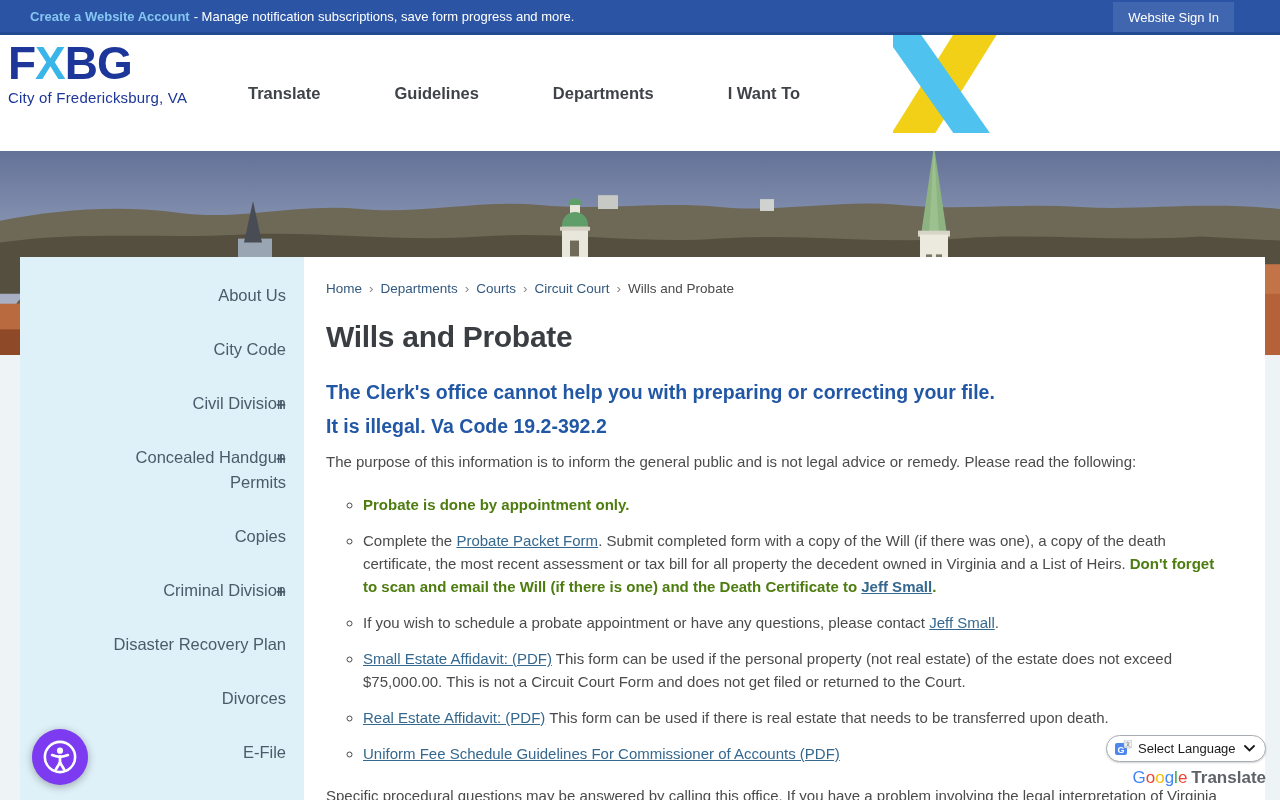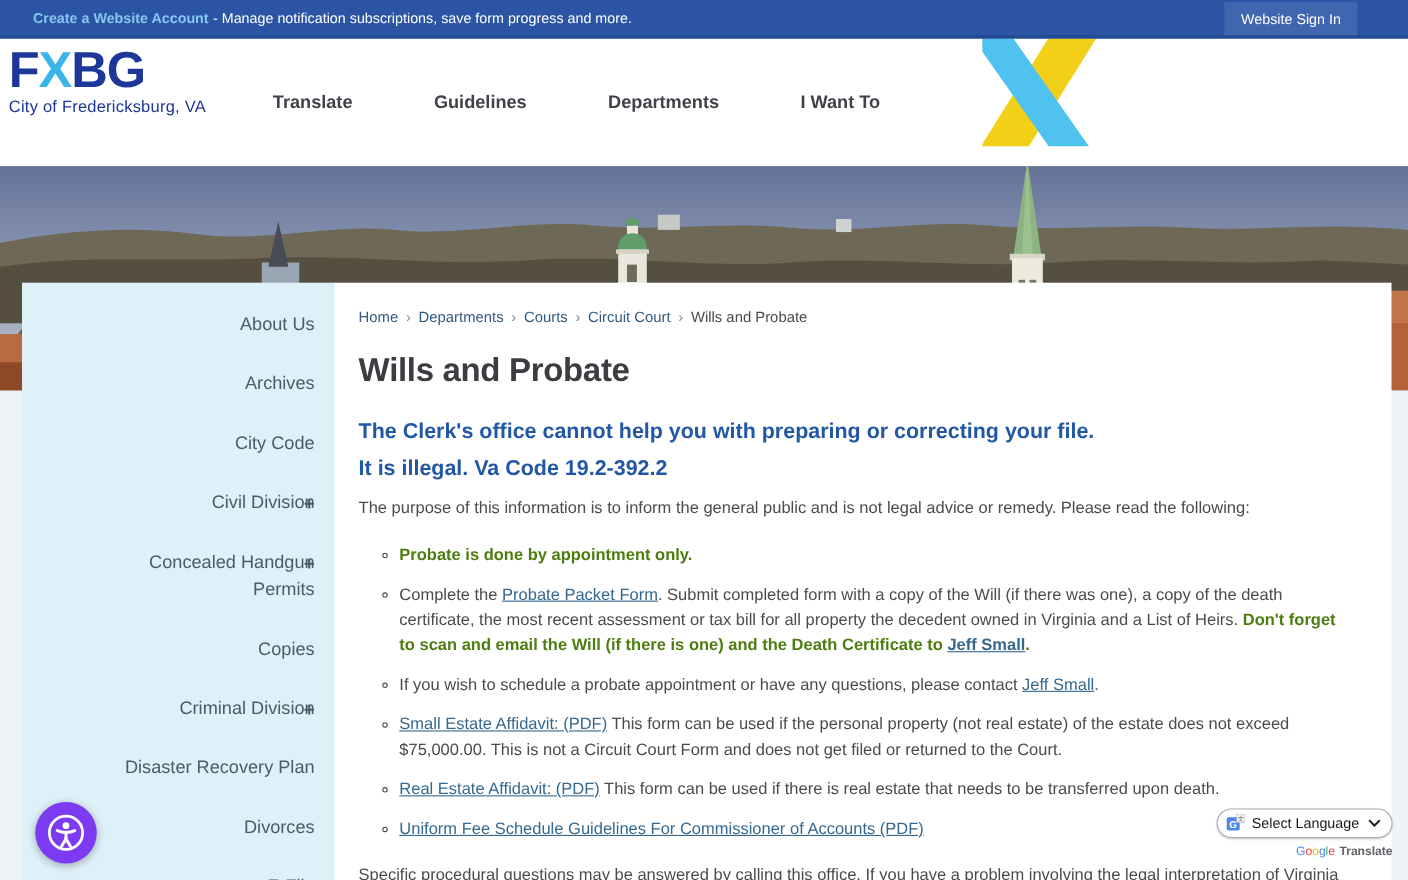--- a/index.html
+++ b/index.html
@@ -73,21 +73,21 @@
   .probate-list { margin-top:20px; padding-left:37px; list-style:circle; }
   .probate-list li { font-size:15px; color:#4b4b4d; line-height:23px; margin-bottom:13px; max-width:860px; }
   .seg-bold { font-weight:700; color:#4d7c0f; }
   .seg-link { color:#35688f; text-decoration:underline; cursor:pointer; }
 
   
   .translate-pill { position:absolute; left:1106px; top:735px; width:160px; height:27px;
     background:#fff; border:1px solid #a7adb3; border-radius:14px; display:flex; align-items:center;
     padding:0 10px 0 8px; gap:6px; z-index:40; cursor:pointer; box-shadow:0 1px 2px rgba(0,0,0,0.18); }
   .translate-label { font-size:13px; color:#1a1a1a; flex:1; }
-  .translate-brand { position:absolute; right:14px; top:768px; z-index:40; font-size:11px; display:flex; align-items:center; }
+  .translate-brand { position:absolute; right:14px; top:768px; z-index:40; font-size:17px; display:flex; align-items:center; }
   .brand-translate { color:#5f6368; margin-left:4px; font-weight:700; }
   .brand-letter { font-weight:400; }
 
   
   .a11y-btn { position:absolute; left:32px; top:729px; width:56px; height:56px; border-radius:50%;
     background:#7c3bf0; border:none; cursor:pointer; z-index:40; display:flex;
     align-items:center; justify-content:center; box-shadow:0 2px 8px rgba(0,0,0,0.3); }
 </style>
 </head>
 <body>
@@ -184,21 +184,20 @@
     <rect x="920" y="100" width="28" height="122" fill="#eceadf"></rect>
     <rect x="926" y="120" width="6" height="14" fill="#7b7767"></rect>
     <rect x="936" y="120" width="6" height="14" fill="#7b7767"></rect>
     <rect x="929" y="150" width="10" height="9" fill="#8a8575"></rect>
   </svg>
 </div>
 
 <aside class="sidebar-card">
   <ul class="sidebar-list">
       <li class="sidebar-item"><span class="sidebar-label">About Us</span></li>
-      <li class="sidebar-item"><span class="sidebar-label">Archives</span></li>
       <li class="sidebar-item"><span class="sidebar-label">City Code</span></li>
       <li class="sidebar-item"><span class="sidebar-label">Civil Division</span><span class="sidebar-plus">+</span></li>
       <li class="sidebar-item"><span class="sidebar-label">Concealed Handgun Permits</span><span class="sidebar-plus">+</span></li>
       <li class="sidebar-item"><span class="sidebar-label">Copies</span></li>
       <li class="sidebar-item"><span class="sidebar-label">Criminal Division</span><span class="sidebar-plus">+</span></li>
       <li class="sidebar-item"><span class="sidebar-label">Disaster Recovery Plan</span></li>
       <li class="sidebar-item"><span class="sidebar-label">Divorces</span></li>
       <li class="sidebar-item"><span class="sidebar-label">E-File</span></li>
     </ul>
 </aside>

